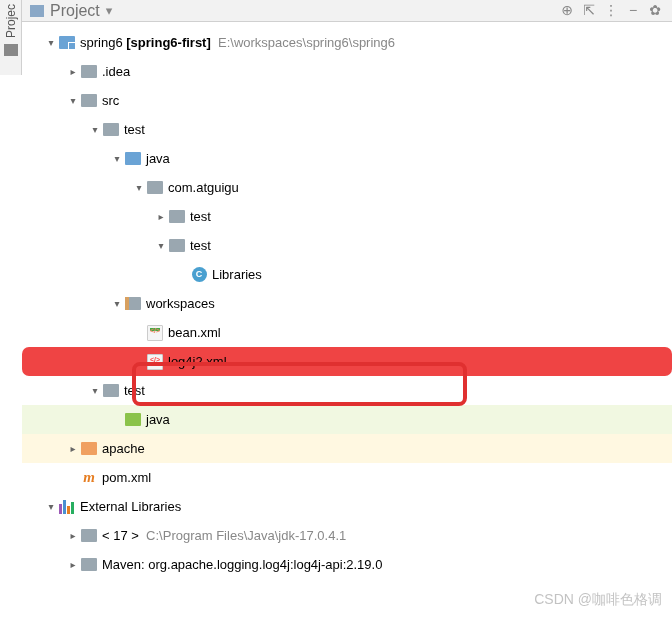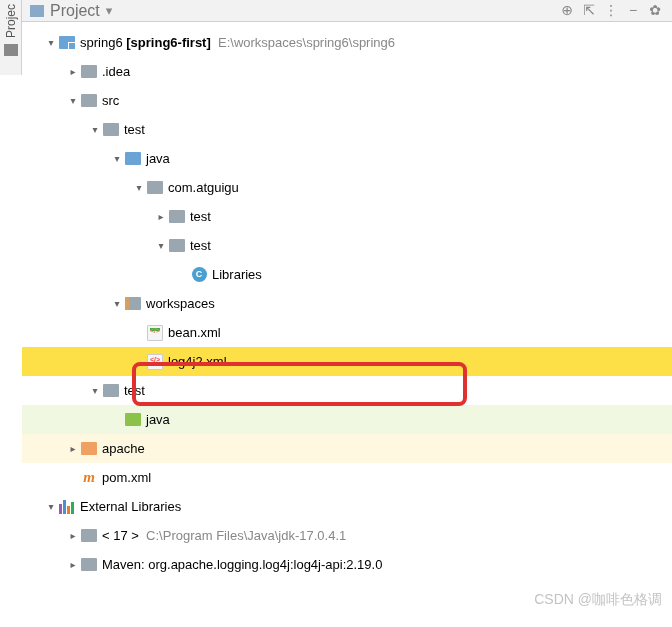--- a/index.html
+++ b/index.html
@@ -87,21 +87,21 @@
       padding-top: 6px;
     }
     .row {
       height: 29px;
       display: flex;
       align-items: center;
       white-space: nowrap;
       cursor: pointer;
       position: relative;
     }
-    .row.selected { background: #fde047; }
+    .row.selected { background: #ef4444; border-radius: 7px; }
     .row.hl-yellow { background: #fff8e1; }
     .row.hl-green  { background: #f1f8e1; }
     .arrow {
       width: 14px;
       text-align: center;
       color: #666;
       font-size: 10px;
       flex: 0 0 14px;
     }
     .arrow.empty { visibility: hidden; }

